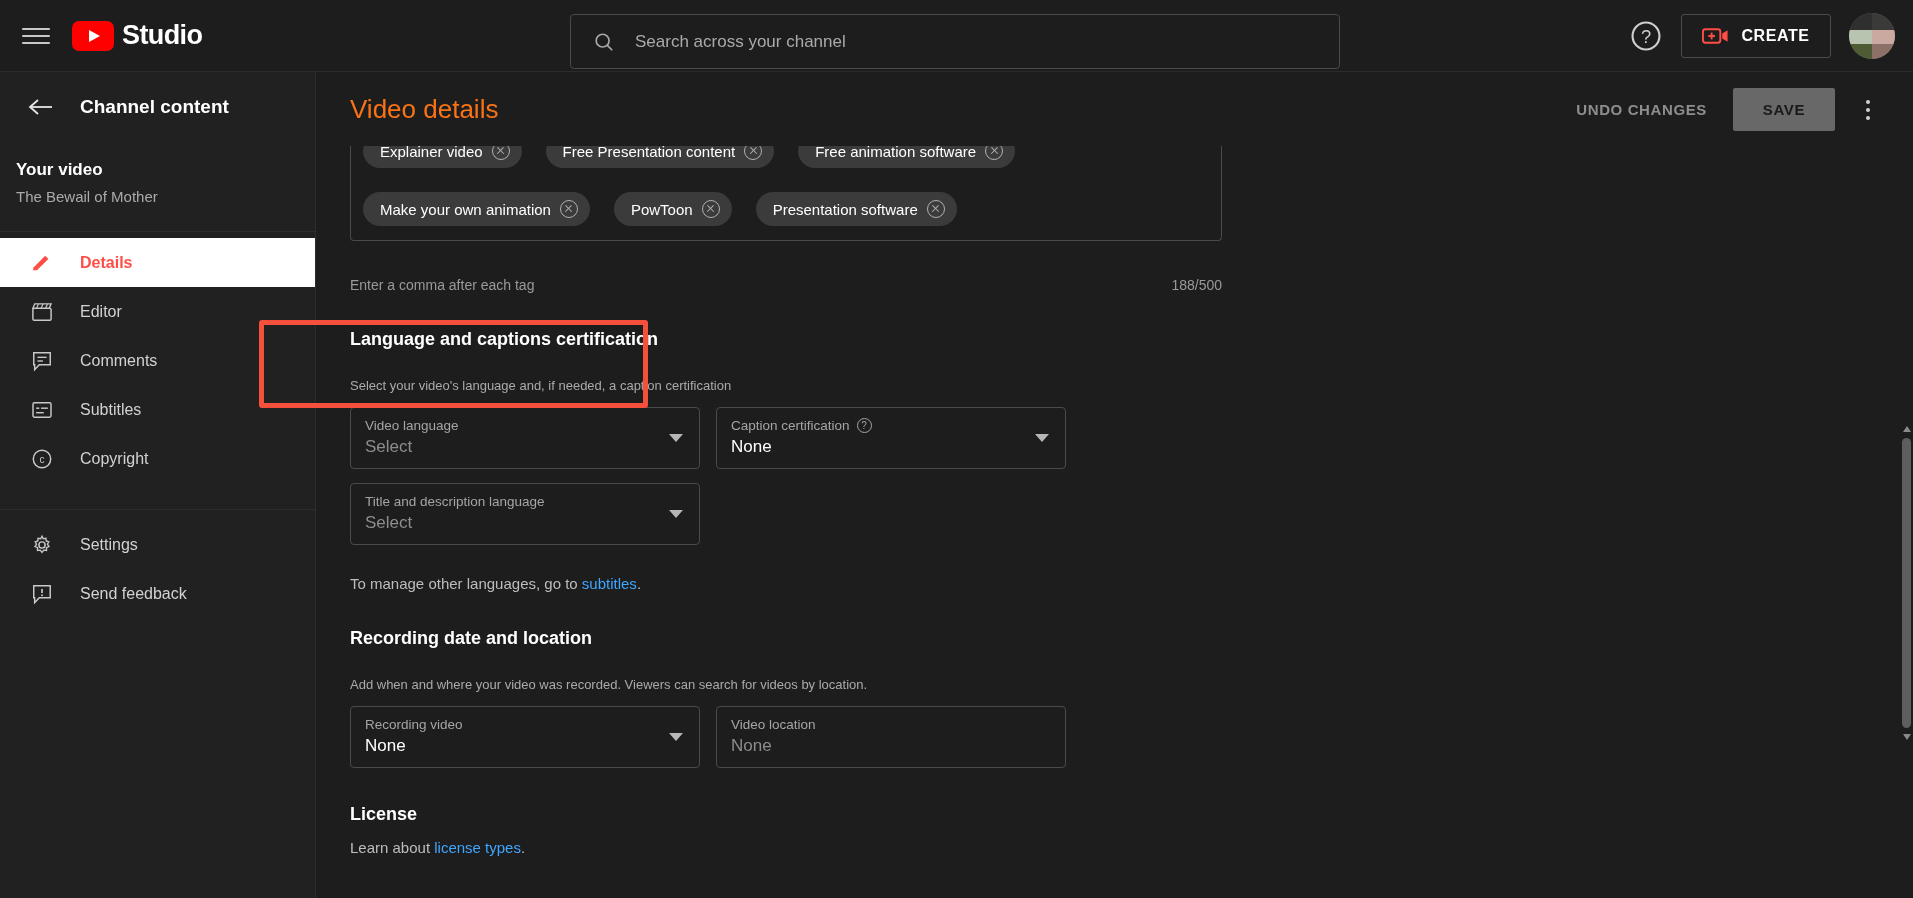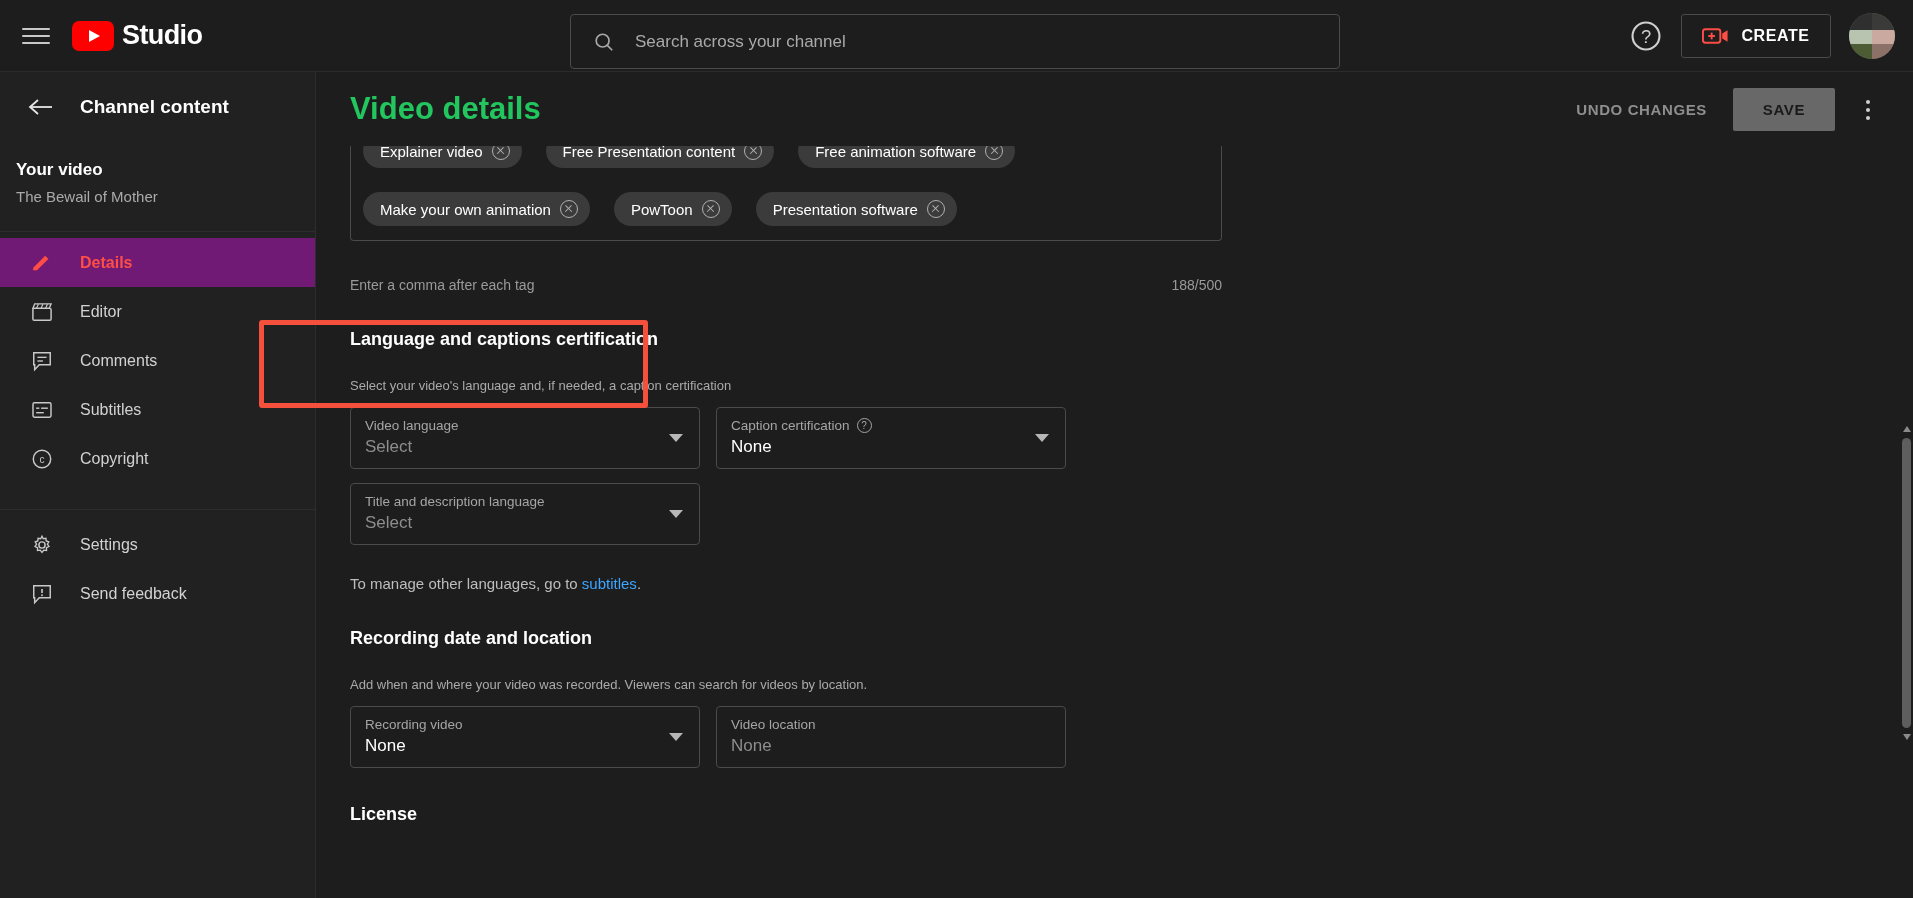--- a/index.html
+++ b/index.html
@@ -140,35 +140,35 @@
   .vid-name { margin: 18px 0 0 16px; font-size: 17px; font-weight: 700; color: #fff; }
   .vid-sub { margin: 8px 0 0 16px; font-size: 15px; color: #aaa; }
 
   .nav { margin-top: 26px; border-top: 1px solid #2d2d2d; padding-top: 6px; }
   .nav-item {
     display: flex; align-items: center; gap: 26px;
     height: 49px; padding-left: 30px; cursor: pointer;
     color: #d2d2d2; font-size: 16px;
   }
   .nav-item .ico { width: 24px; height: 24px; flex: 0 0 24px; display:flex; align-items:center; justify-content:center;}
-  .nav-item.active { background: #701a75; color: #ff4e45; }
+  .nav-item.active { background: #ffffff; color: #ff4e45; }
   .nav-item.active .lbl { color: #ff4e45; font-weight: 600; }
   .nav-bottom { margin-top: 26px; border-top: 1px solid #2d2d2d; padding-top: 10px; }
 
   
   .main {
     position: absolute; left: 316px; top: 72px;
     width: 1597px; height: 826px;
     background: #1d1d1d; overflow: hidden;
   }
   .main-head {
     height: 74px; display: flex; align-items: center;
     padding: 0 0 0 34px; position: relative;
   }
-  .main-title { font-size: 31px; font-weight: 700; color: #22c55e; }
+  .main-title { font-size: 26px; font-weight: 400; color: #f97316; }
   .head-actions {
     position: absolute; right: 28px; top: 16px;
     display: flex; align-items: center; gap: 10px;
   }
   .undo-btn {
     color: #8e8e8e; font-size: 15px; font-weight: 600;
     letter-spacing: 0.6px; padding: 12px 16px; cursor: default;
   }
   .save-btn {
     background: #686868; color: #1a1a1a;
@@ -492,20 +492,23 @@
       </div>
       <div class="field nocaret">
         <div class="flabel">
             <span>Video location</span>
           </div>
         <div class="fvalue placeholder">None</div>
       </div>
     </div>
 
     <div class="section-title">License</div>
+    <div class="note" style="margin-top:14px">
+      <span>Learn about </span><span class="link">license types</span><span>.</span>
+    </div>
 
   </div>
 
   <div class="scrollbar">
     <div class="scroll-thumb">
       <div class="scroll-arrow up"></div>
       <div class="scroll-arrow dn"></div>
     </div>
   </div>
 </div>

